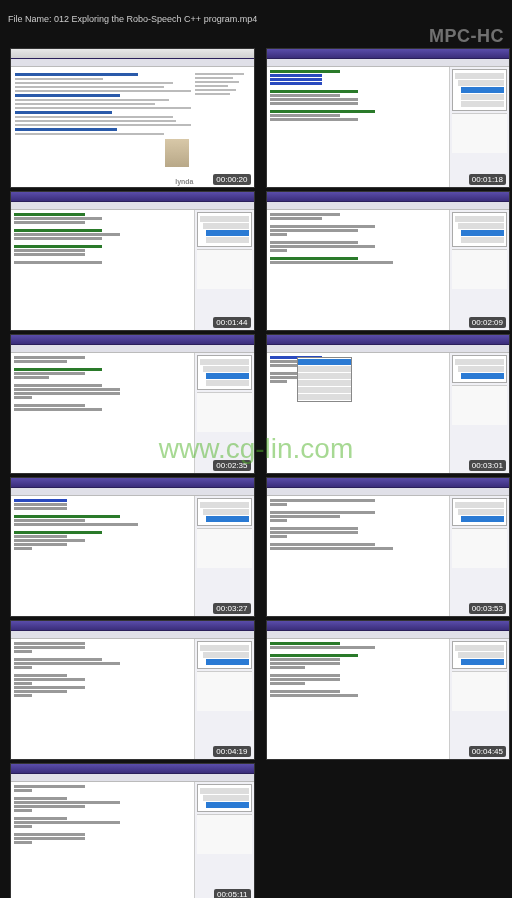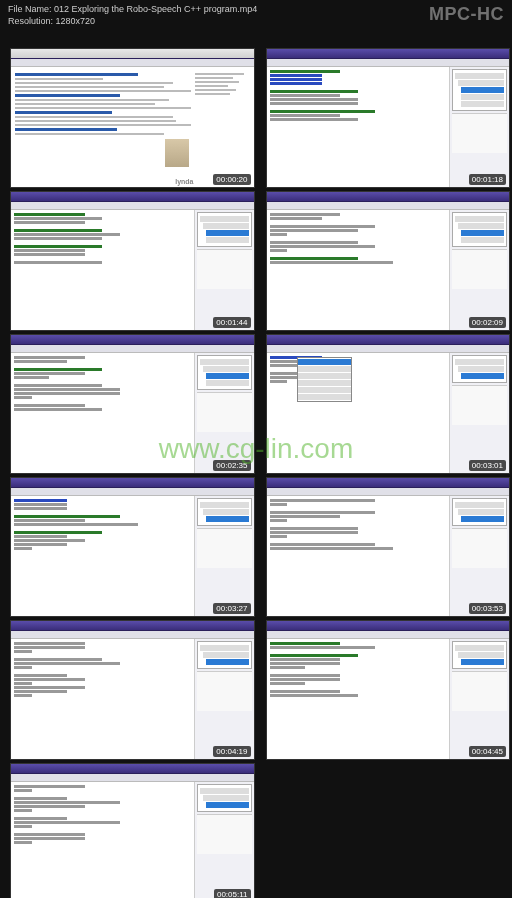--- a/index.html
+++ b/index.html
@@ -8,37 +8,37 @@
       height: 898px;
       background: #111;
       font-family: Arial, sans-serif;
       color: #ddd;
       font-size: 10px;
       overflow: hidden;
       position: relative;
     }
     .header {
       height: 46px;
-      padding: 4px 8px;
+      padding: 14px 8px;
       background: #111;
       display: flex;
       justify-content: space-between;
     }
     .file-info {
       font-size: 9px;
       line-height: 1.3;
       color: #ccc;
     }
     .app-logo {
       font-size: 18px;
       font-weight: bold;
       color: rgba(255,255,255,0.4);
       letter-spacing: 0.5px;
       align-self: flex-start;
-      margin-top: 0;
+      margin-top: 12px;
     }
     .thumbnails {
       display: grid;
       grid-template-columns: 1fr 1fr;
       gap: 3px;
       padding: 2px;
     }
     .thumb {
       position: relative;
       height: 140px;
@@ -188,21 +188,20 @@
       z-index: 100;
       white-space: nowrap;
     }
   </style>
 </head>
 <body>
 
 <div class="header">
   <div class="file-info">
     <div><span>File Name:</span> <span>012 Exploring the Robo-Speech C++ program.mp4</span></div>
-    <div><span>Resolution:</span> <span>1280x720</span></div>
   </div>
   <div class="app-logo">MPC-HC</div>
 </div>
 
 <div class="thumbnails">
 
   <div class="thumb browser-thumb">
     <div class="thumb-header"></div>
     <div class="thumb-toolbar"></div>
     <div class="browser-body">

